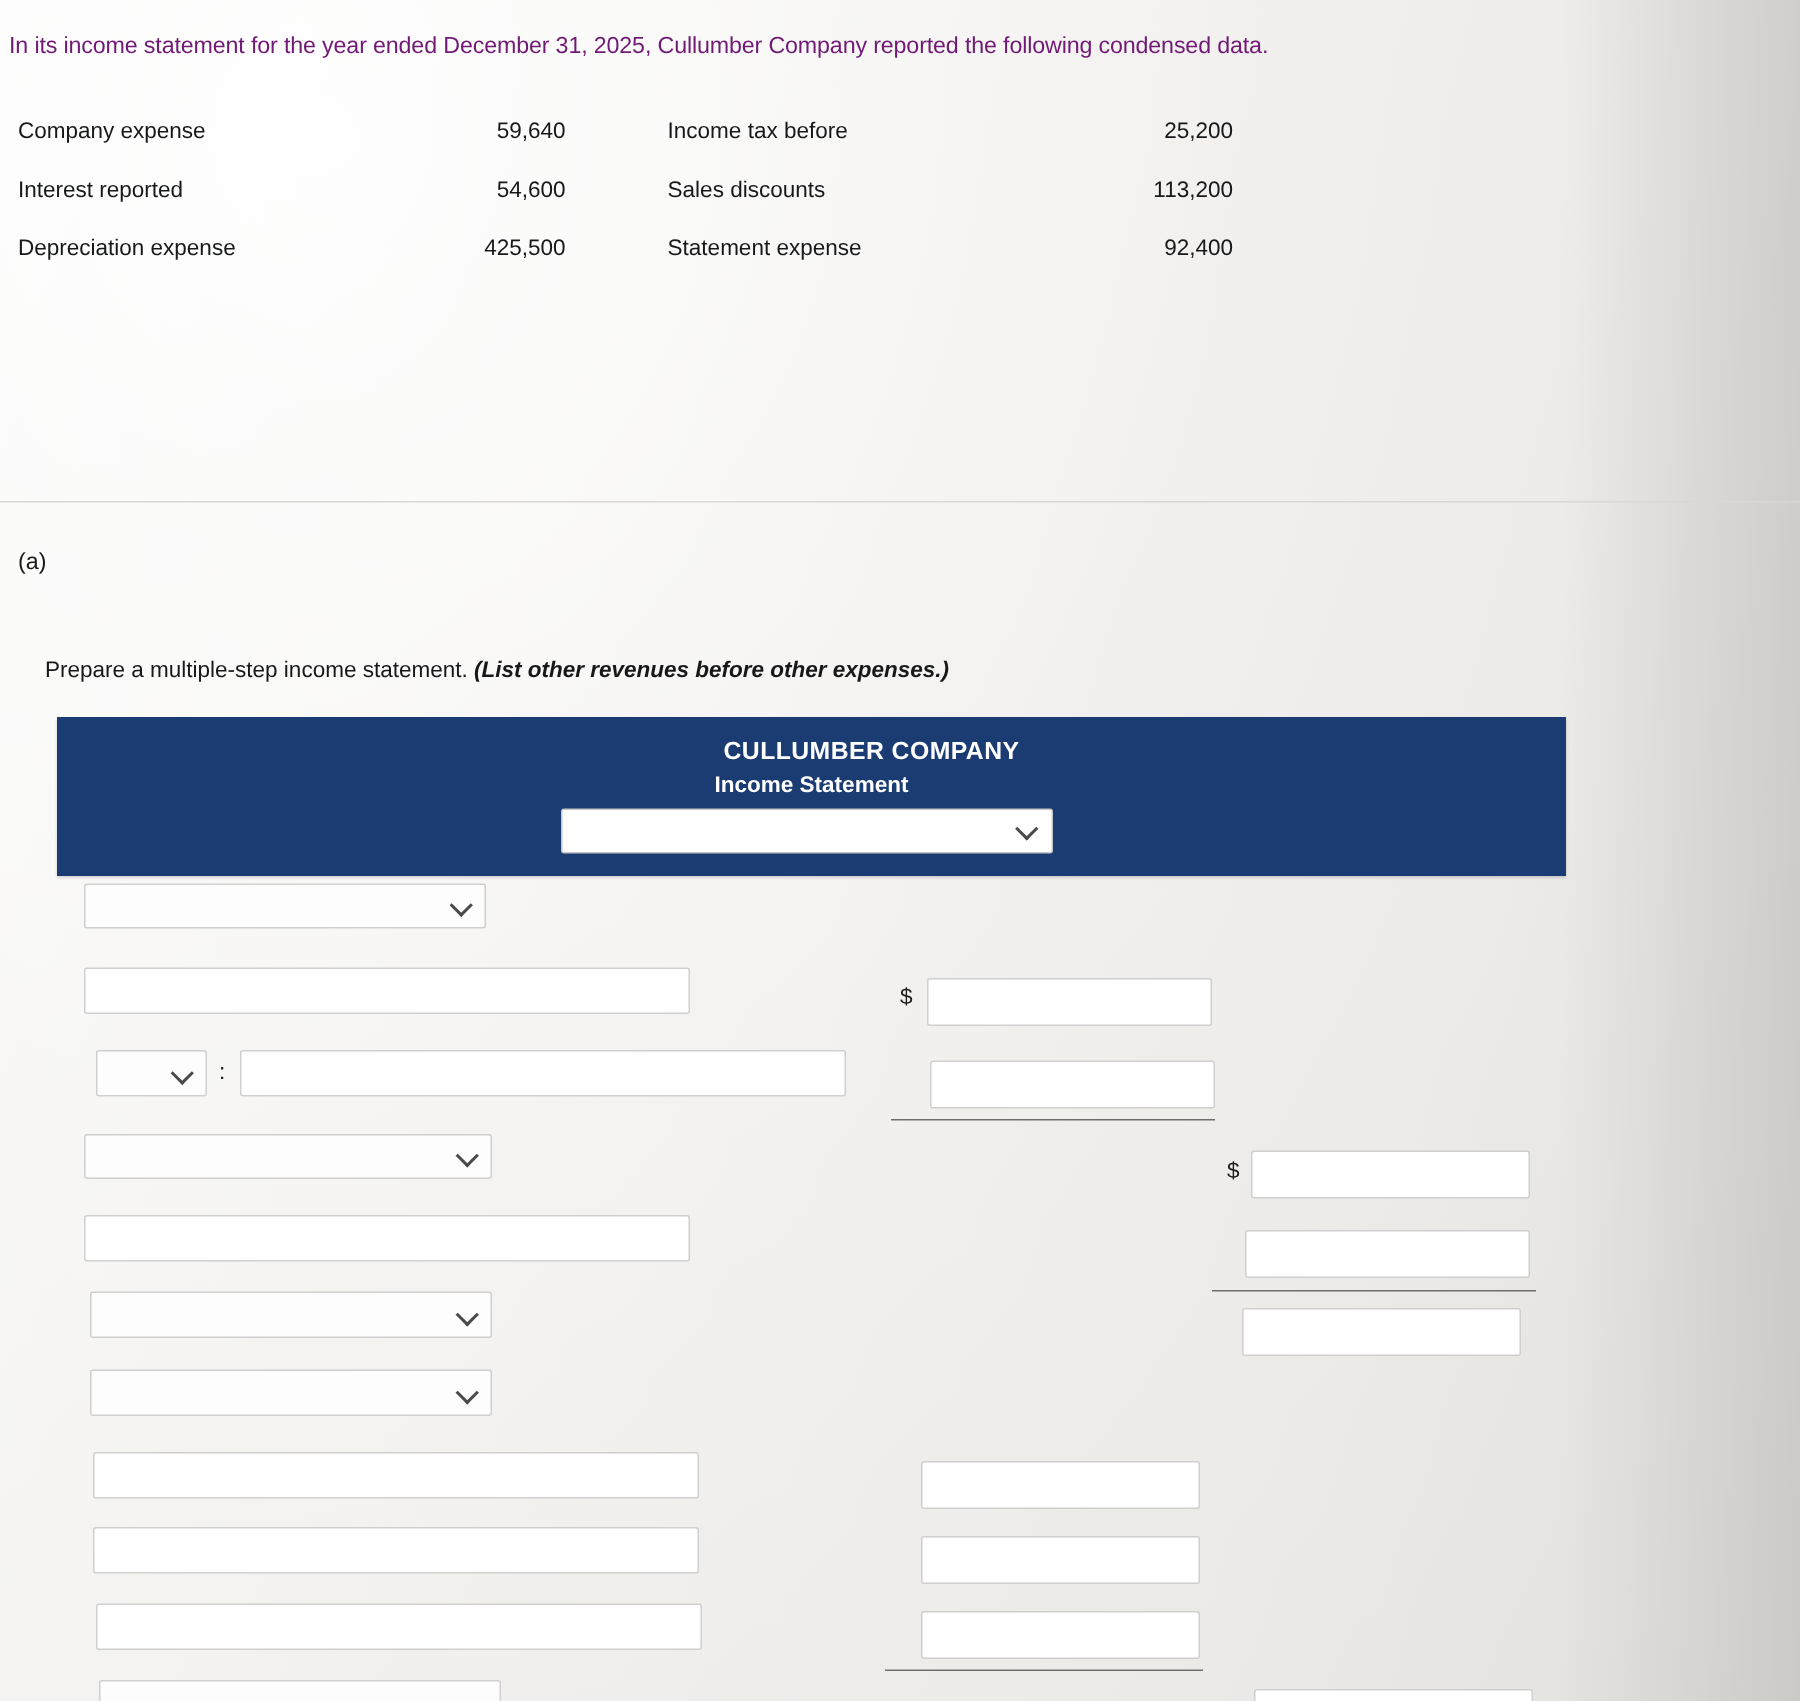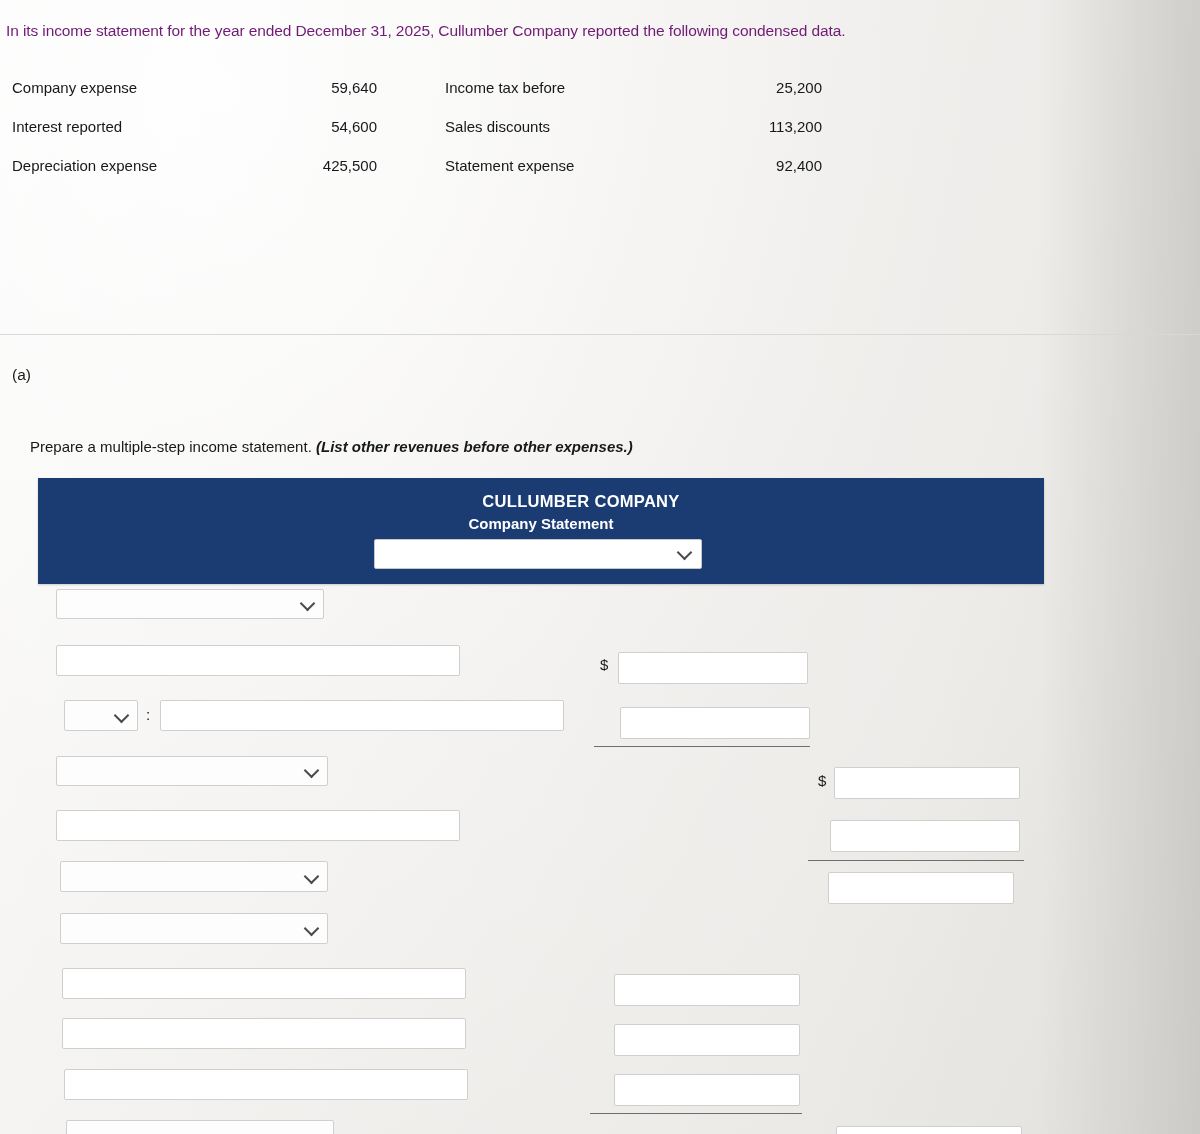--- a/index.html
+++ b/index.html
@@ -228,21 +228,21 @@
   <div class="rule r1"></div>
 
   <div class="part-a">(a)</div>
 
   <div class="prepare">
     <span>Prepare a multiple-step income statement. </span><i>(List other revenues before other expenses.)</i>
   </div>
 
   <div class="stmt-header">
     <div class="stmt-title">CULLUMBER COMPANY</div>
-    <div class="stmt-sub">Company Statement</div>
+    <div class="stmt-sub">Income Statement</div>
     <div class="hdr-select">
       <span class="chev"></span>
     </div>
   </div>
 
   <div class="fld sel" style="left:56px; top:589px; width:268px; height:30px;">
     <span class="chev"></span>
   </div>
 
   <div class="fld" style="left:56px; top:645px; width:404px; height:31px;"></div>

